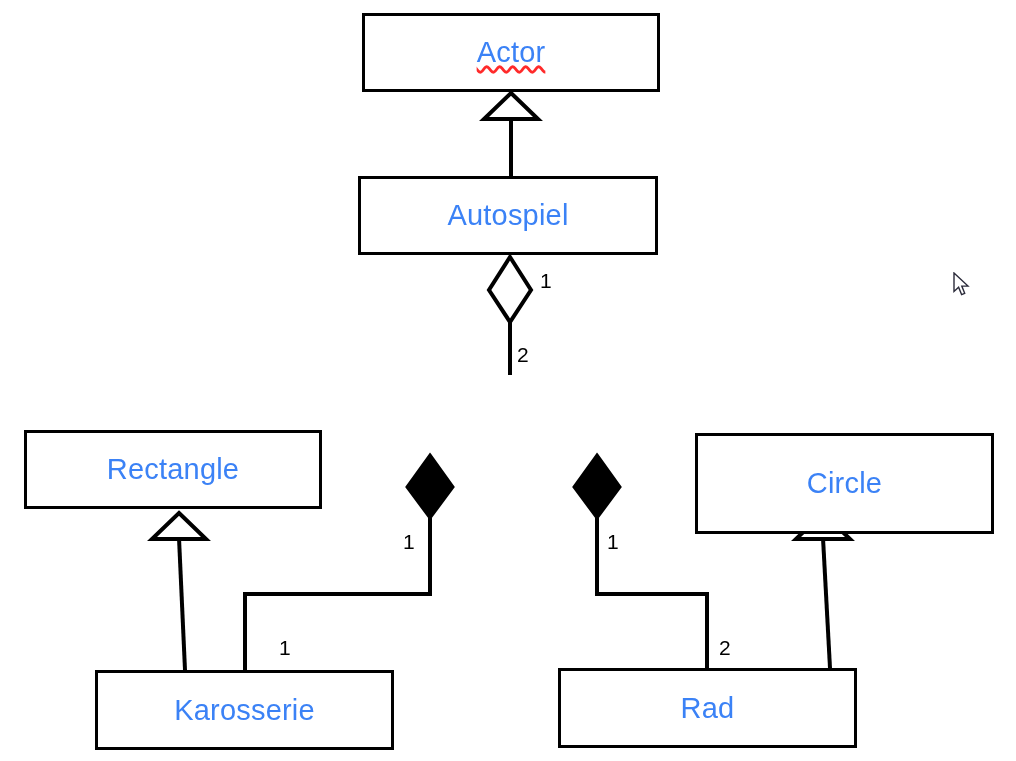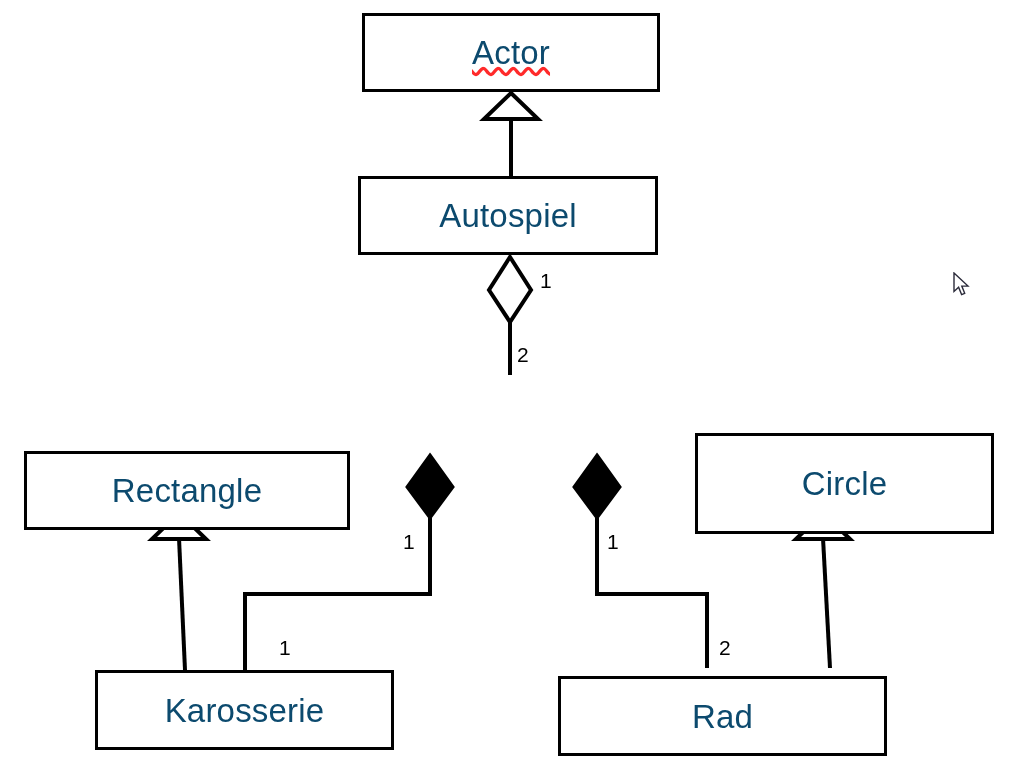--- a/index.html
+++ b/index.html
@@ -34,22 +34,22 @@
     position: absolute;
     box-sizing: border-box;
     background: #ffffff;
     border: 3px solid #000000;
     display: flex;
     align-items: center;
     justify-content: center;
   }
   .uml-class-name {
     font-family: "Liberation Sans", sans-serif;
-    font-size: 33px;
-    color: #0c4a6e;
+    font-size: 29px;
+    color: #3b82f6;
     line-height: 1;
     white-space: nowrap;
     letter-spacing: 0.2px;
   }
   .uml-class-name.misspelled {
     text-decoration: underline wavy #ff2a2a;
     text-decoration-skip-ink: none;
     text-underline-offset: 3px;
   }
   .multiplicity-label {
@@ -107,33 +107,33 @@
 
   <div class="uml-class-box" id="box-actor" style="left: 362px; top: 13px; width: 298px; height: 79px;">
     <span class="uml-class-name misspelled">Actor</span>
   </div>
 
   <div class="uml-class-box" id="box-autospiel" style="left: 358px; top: 176px; width: 300px; height: 79px;">
     <span class="uml-class-name">Autospiel</span>
   </div>
 
 
-  <div class="uml-class-box" id="box-rectangle" style="left: 24px; top: 451px; width: 326px; height: 79px;">
+  <div class="uml-class-box" id="box-rectangle" style="left: 24px; top: 430px; width: 298px; height: 79px;">
     <span class="uml-class-name">Rectangle</span>
   </div>
 
   <div class="uml-class-box" id="box-circle" style="left: 695px; top: 433px; width: 299px; height: 101px;">
     <span class="uml-class-name">Circle</span>
   </div>
 
   <div class="uml-class-box" id="box-karosserie" style="left: 95px; top: 670px; width: 299px; height: 80px; text-align: right;">
     <span class="uml-class-name">Karosserie</span>
   </div>
 
-  <div class="uml-class-box" id="box-rad" style="left: 558px; top: 668px; width: 329px; height: 80px; margin-top: 8px;">
+  <div class="uml-class-box" id="box-rad" style="left: 558px; top: 668px; width: 299px; height: 80px;">
     <span class="uml-class-name">Rad</span>
   </div>
 
   <span class="multiplicity-label" id="mult-0" style="left: 540px; top: 270px;">1</span>
   <span class="multiplicity-label" id="mult-1" style="left: 517px; top: 344px;">2</span>
   <span class="multiplicity-label" id="mult-2" style="left: 403px; top: 531px;">1</span>
   <span class="multiplicity-label" id="mult-3" style="left: 607px; top: 531px;">1</span>
   <span class="multiplicity-label" id="mult-4" style="left: 279px; top: 637px;">1</span>
   <span class="multiplicity-label" id="mult-5" style="left: 719px; top: 637px;">2</span>
 

